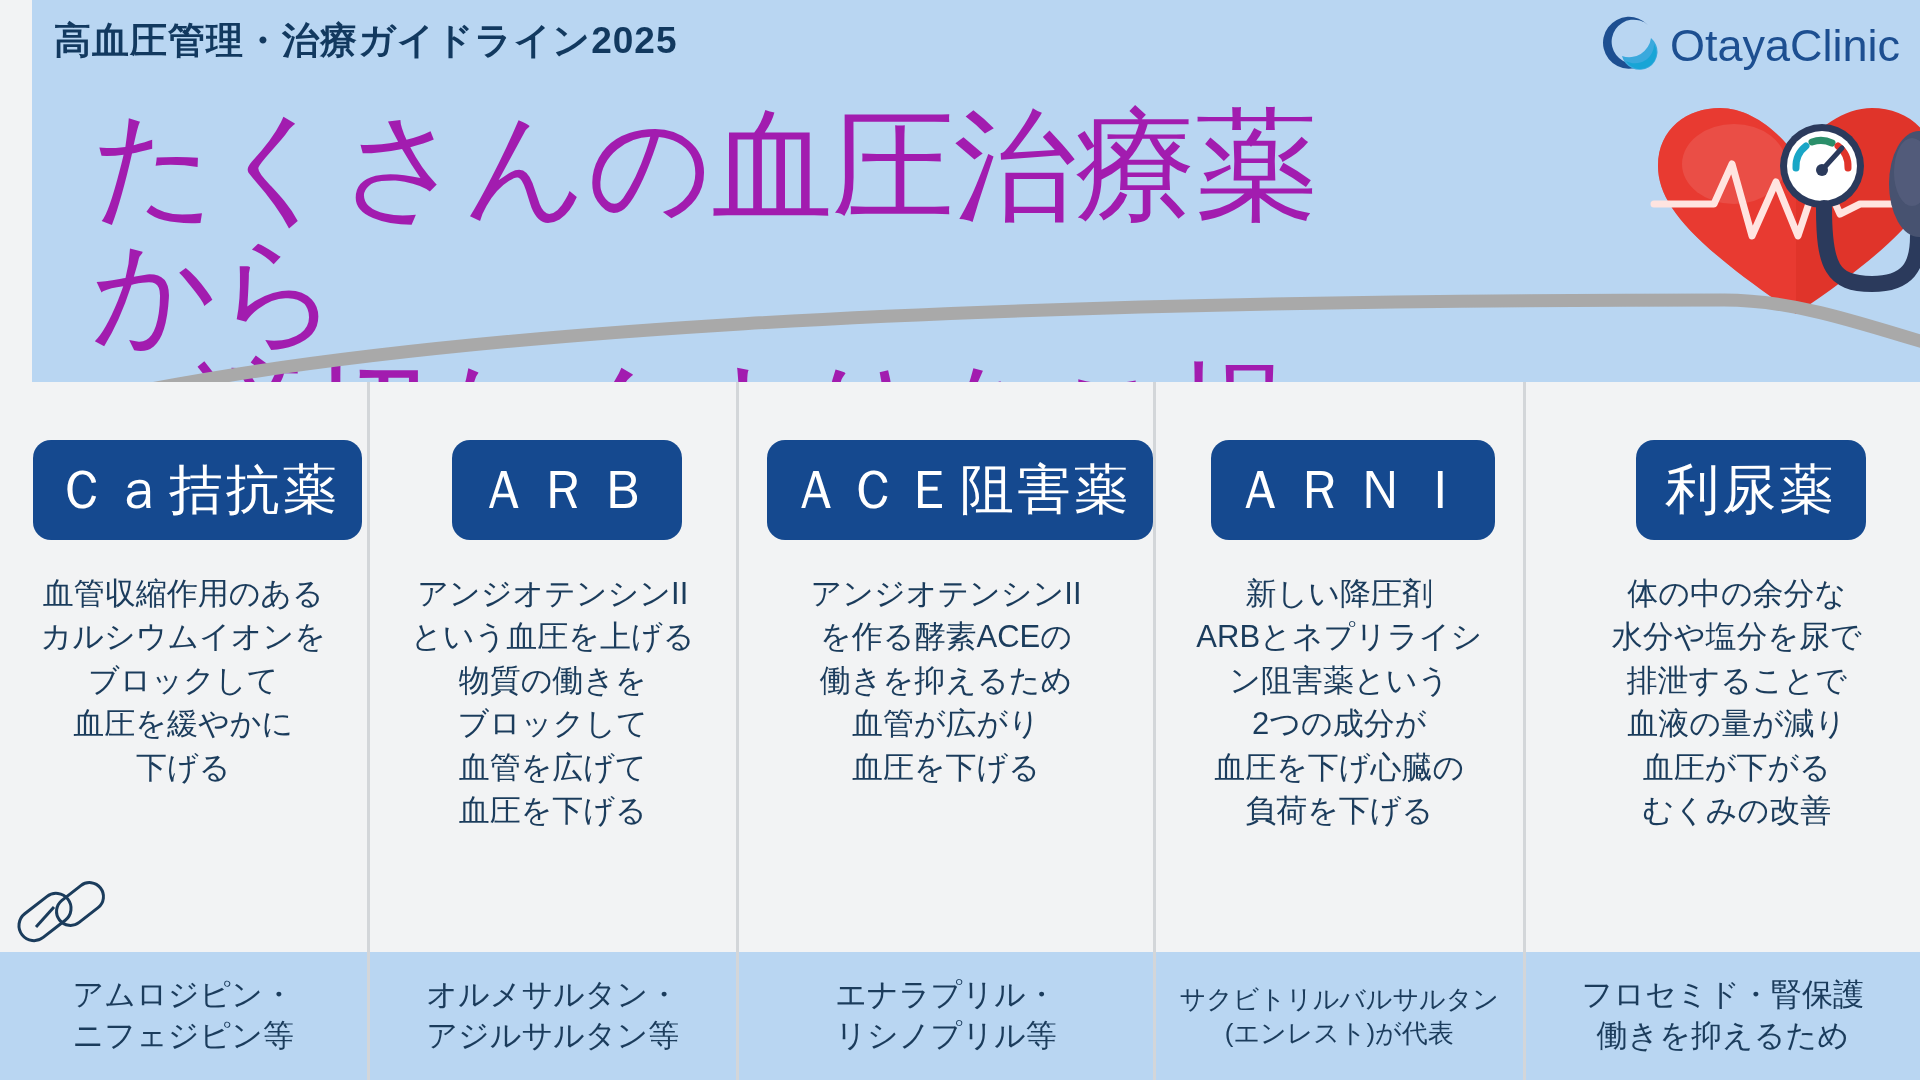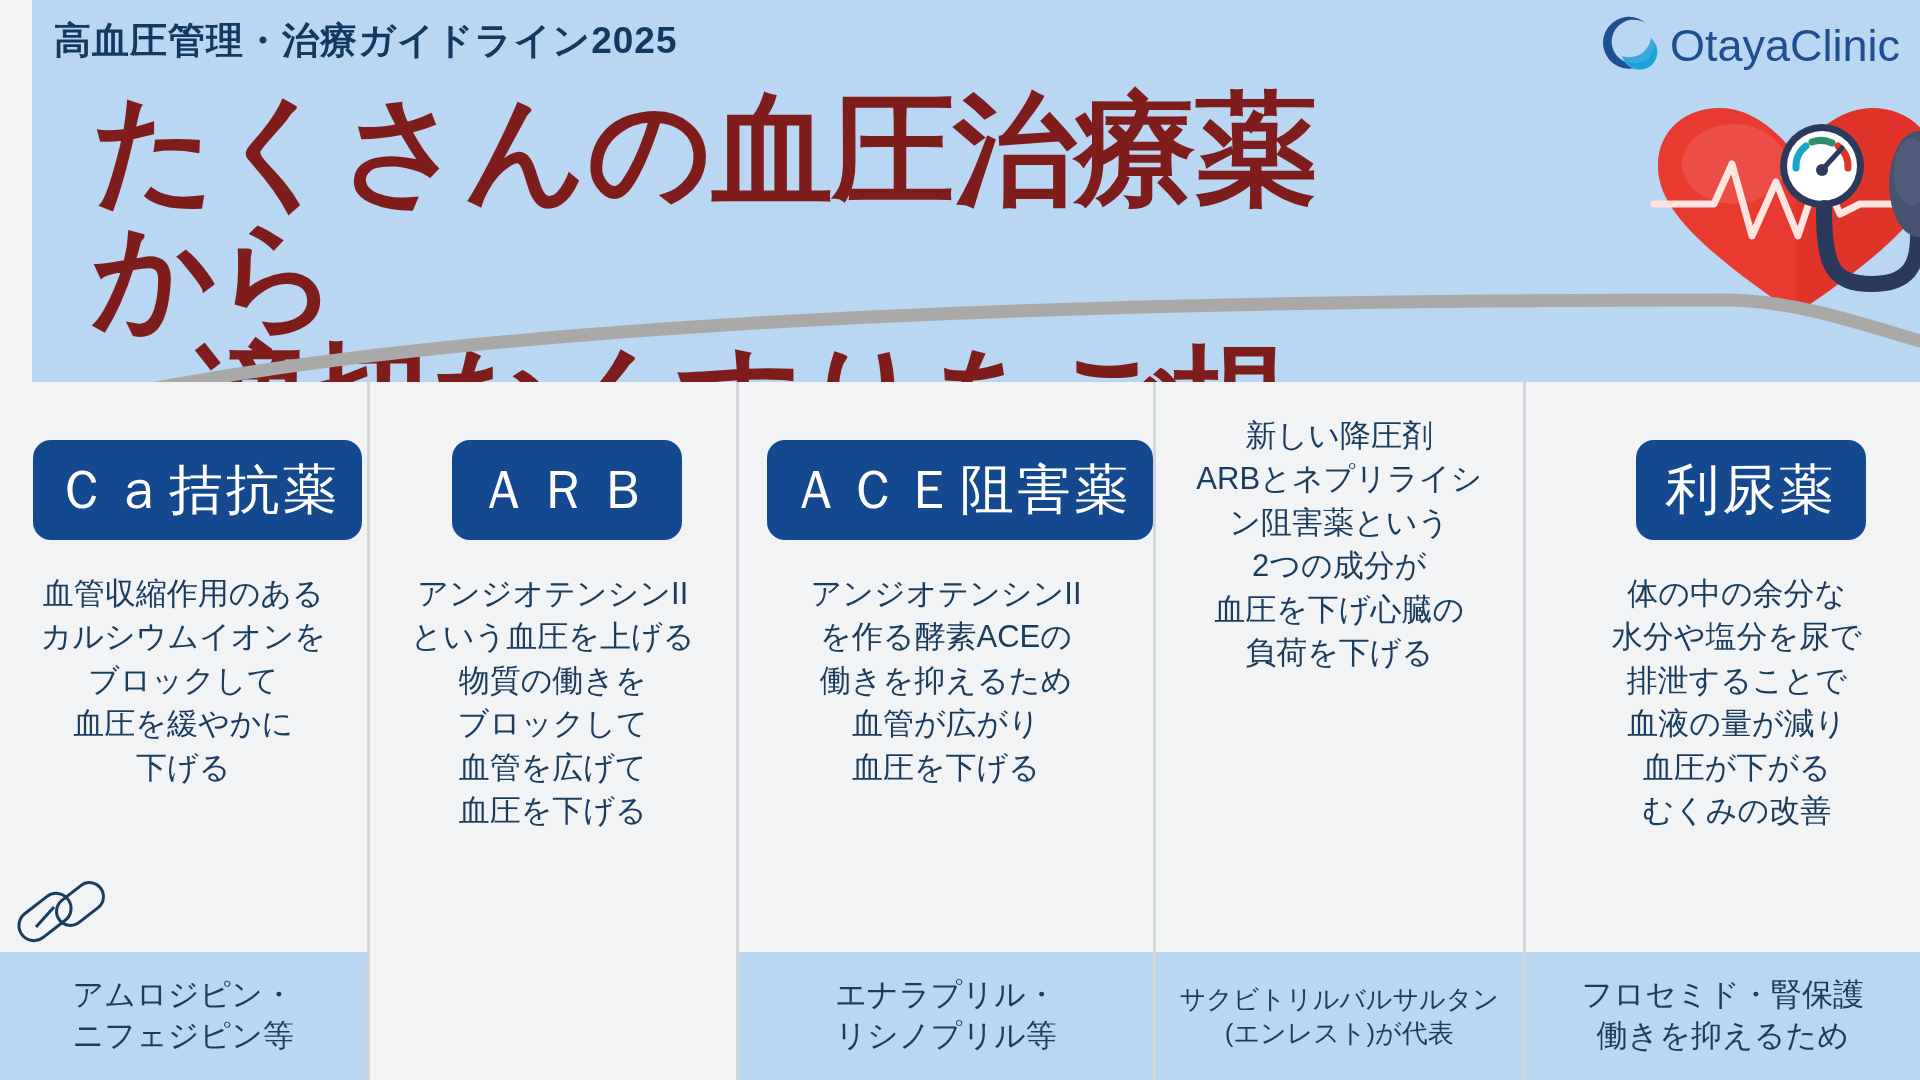--- a/index.html
+++ b/index.html
@@ -14,22 +14,22 @@
   #hero{
     position:absolute; left:0; top:0; width:1920px; height:382px;
     background:#b9d6f2; overflow:hidden;margin-left:32px;
   }
   #kicker{
     position:absolute; left:22px; top:16px;
     font-size:37px; font-weight:700; letter-spacing:1px;
     color:#12395f; white-space:nowrap;
   }
   #headline{
-    position:absolute; left:60px; top:88px; width:1300px;
-    color:#7f1d1d; font-weight:700; line-height:1.03;
+    position:absolute; left:60px; top:104px; width:1300px;
+    color:#a21caf; font-weight:400; line-height:1.03;
     font-size:122px; letter-spacing:-1px;
   }
   #headline .l2{ display:block; padding-left:96px; }
 
   
   #logo{
     position:absolute; right:52px; top:16px;
     display:flex; align-items:center; gap:8px;
   }
   #logo .mark{ width:60px; height:60px; }
@@ -167,34 +167,37 @@
   </div>
 
   <div class="col">
     <div class="chip wide">ＡＲＢ</div>
     <div class="body-text">アンジオテンシンII
 という血圧を上げる
 物質の働きを
 ブロックして
 血管を広げて
 血圧を下げる</div>
+    <div class="footband">オルメサルタン・
+アジルサルタン等</div>
   </div>
 
   <div class="col">
     <div class="chip">ＡＣＥ阻害薬</div>
     <div class="body-text">アンジオテンシンII
 を作る酵素ACEの
 働きを抑えるため
 血管が広がり
 血圧を下げる</div>
     <div class="footband">エナラプリル・
 リシノプリル等</div>
   </div>
 
   <div class="col">
+    <div class="chip wide">ＡＲＮＩ</div>
     <div class="body-text">新しい降圧剤
 ARBとネプリライシ
 ン阻害薬という
 2つの成分が
 血圧を下げ心臓の
 負荷を下げる</div>
     <div class="footband small">サクビトリルバルサルタン
 (エンレスト)が代表</div>
   </div>
 

